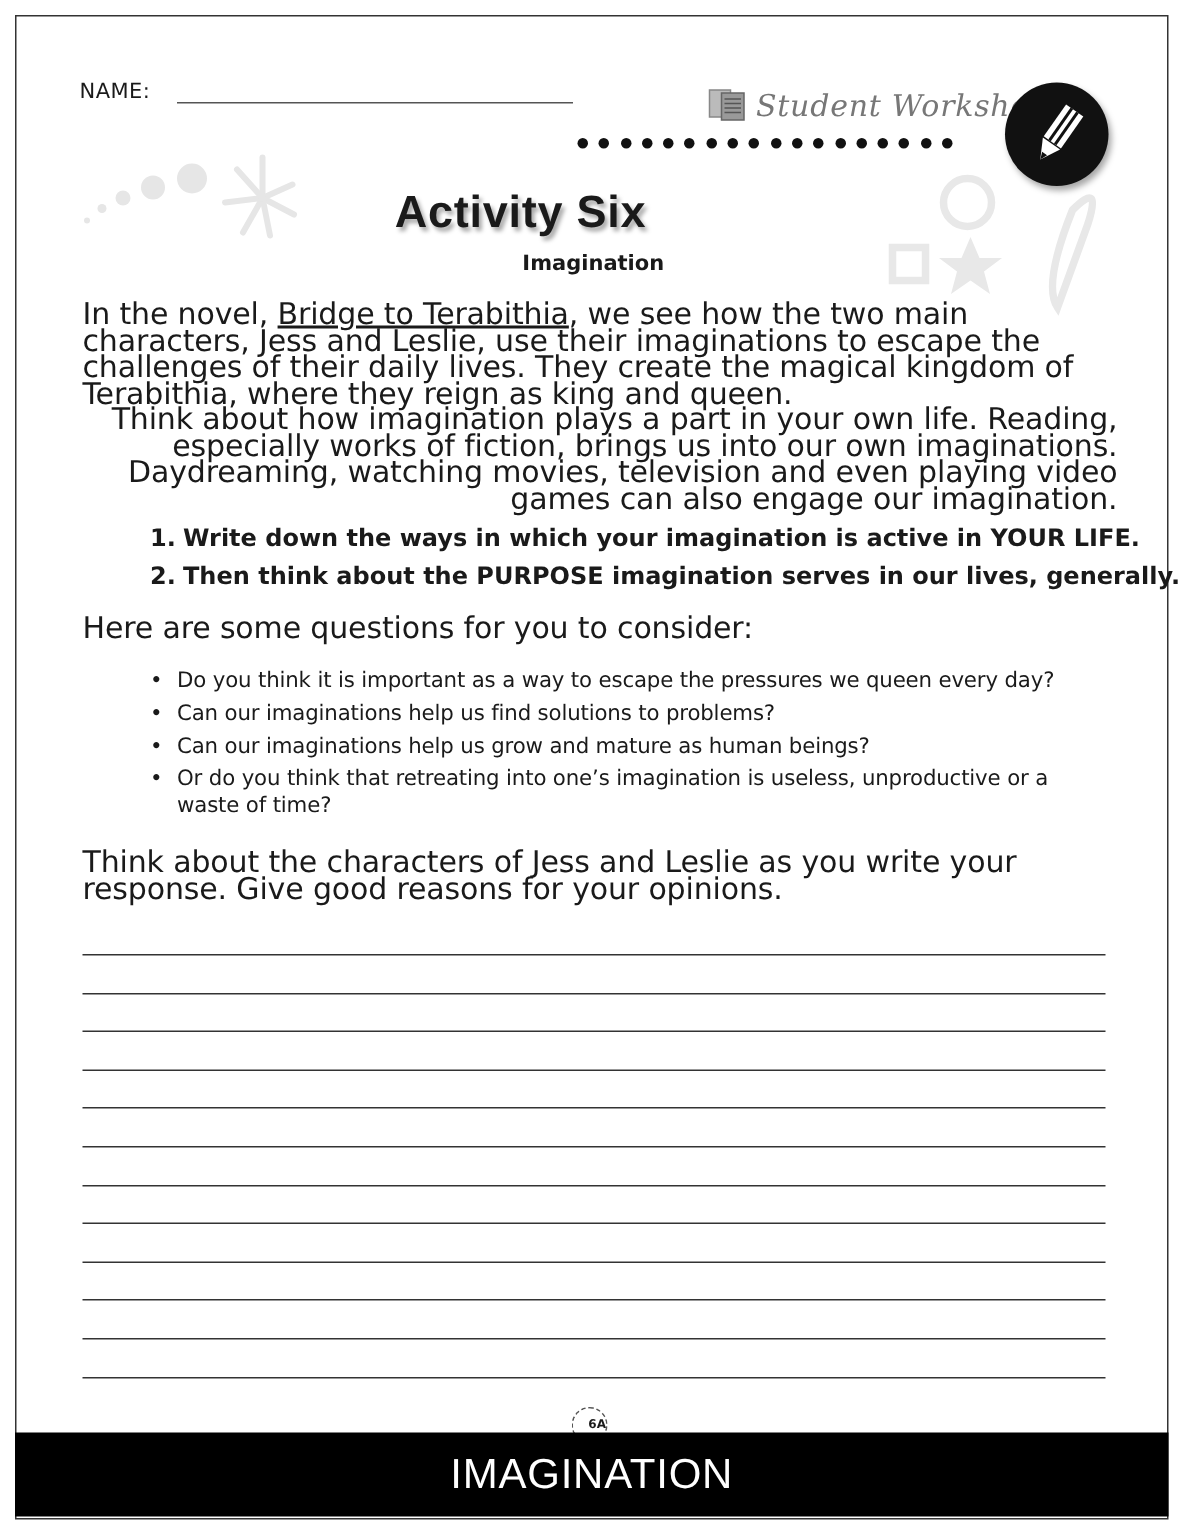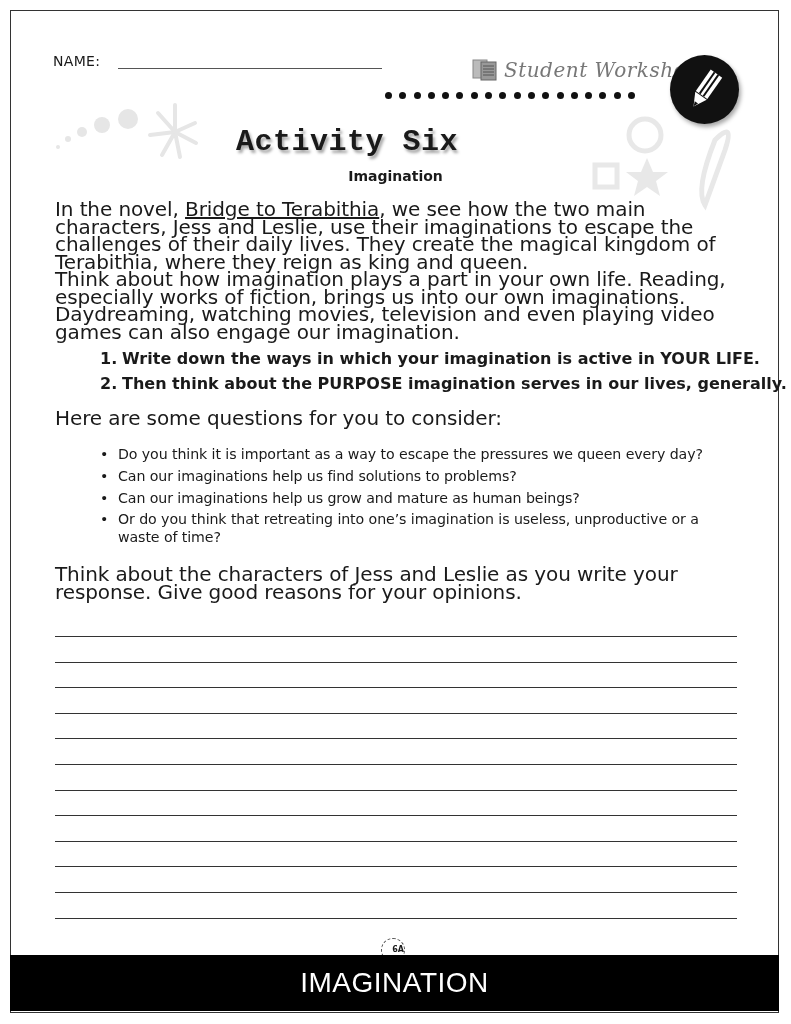--- a/index.html
+++ b/index.html
@@ -7,25 +7,25 @@
   .frame { position:absolute; left:10px; top:10px; width:769px; height:1003px; border:1.5px solid #333; box-sizing:border-box; background:#fff; }
   .name-row { position:absolute; left:53px; top:53px; font-size:14px; letter-spacing:0.3px; }
   .name-line { position:absolute; left:118px; top:68px; width:264px; border-bottom:1px solid #555; }
   .sw-header { position:absolute; left:430px; top:58px; display:flex; align-items:center; gap:6px;margin-left:42px; }
   .sw-text { font-family:"DejaVu Serif", serif; font-style:italic; font-size:20px; color:#777; letter-spacing:0.5px; }
   .dots { position:absolute; left:385px; top:92px; display:flex; gap:7.3px; }
   .dots span { width:7px; height:7px; border-radius:50%; background:#111; display:block; }
   .badge { position:absolute; left:670px; top:55px; width:69px; height:69px; border-radius:50%; background:#111; box-shadow:2px 3px 4px rgba(0,0,0,0.35); display:flex; align-items:center; justify-content:center; }
   .deco-left { position:absolute; left:50px; top:95px; }
   .deco-right { position:absolute; left:585px; top:110px; }
-  .title { position:absolute; left:0; width:694px; top:125px; text-align:center; font-size:30px; font-weight:bold; letter-spacing:0.5px; text-shadow:2px 3px 3px rgba(0,0,0,0.35); font-family:Liberation Mono, monospace; }
+  .title { position:absolute; left:0; width:694px; top:125px; text-align:center; font-size:30px; font-weight:bold; letter-spacing:0.5px; text-shadow:2px 3px 3px rgba(0,0,0,0.35); font-family:Liberation Sans, sans-serif; }
   .subtitle { position:absolute; left:0; width:791px; top:168px; text-align:center; font-size:14px; font-weight:bold; }
   .body { position:absolute; left:55px; width:690px; font-size:20px; line-height:17.6px; letter-spacing:-0.1px; }
   .p1 { top:201px; }
-  .p2 { top:271px; }
+  .p2 { top:271px;text-align:right; }
   .u { text-decoration:underline; }
   .steps { position:absolute; left:100px; top:346px; font-size:16px; font-weight:bold; line-height:25px; }
   .step-num { display:inline-block; width:22px; }
   .p3 { top:410px; }
   .bullets { position:absolute; left:100px; top:443px; width:650px; font-size:14.2px; line-height:22px; letter-spacing:-0.1px; }
   .bullet { display:flex; }
   .bullet .b { width:18px; flex:none; }
   .bullet-2line { line-height:17.5px; margin-top:2px; }
   .p4 { top:566px; }
   .lines { position:absolute; left:55px; top:636px; width:682px; }

